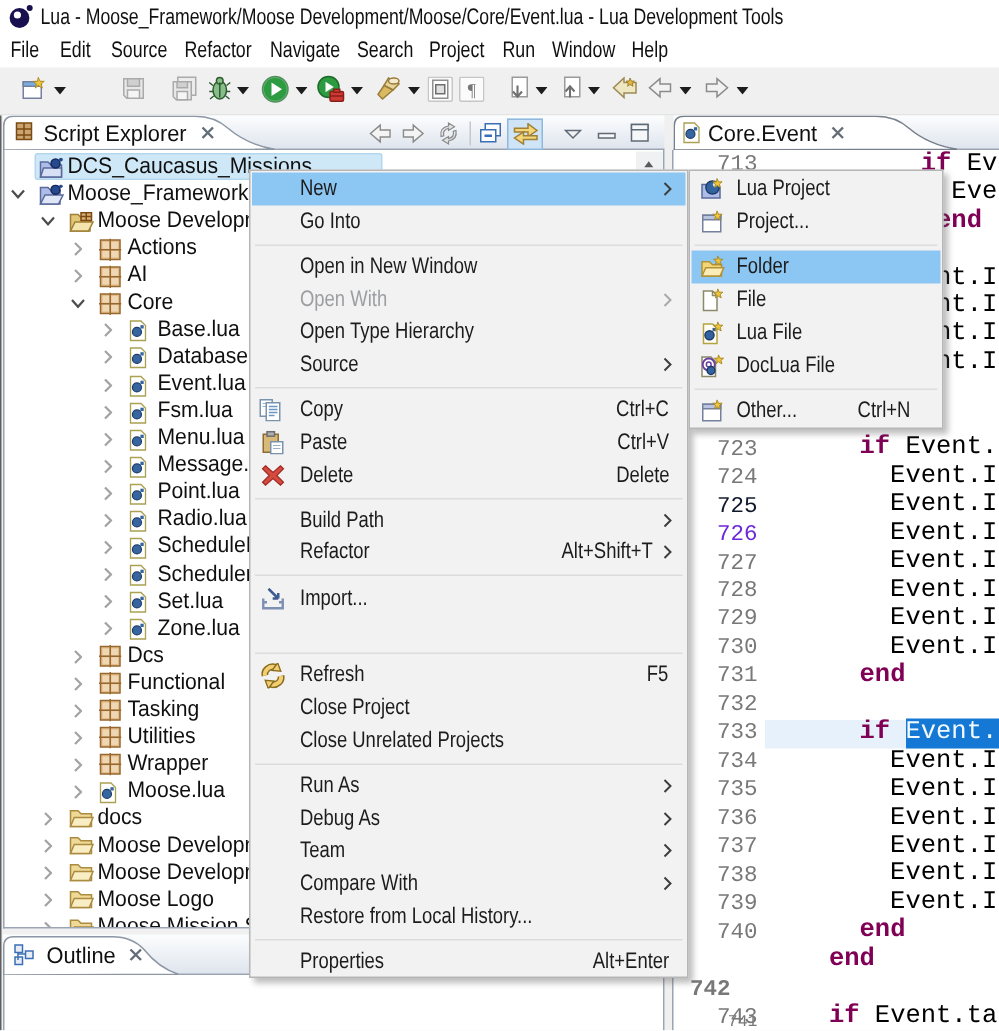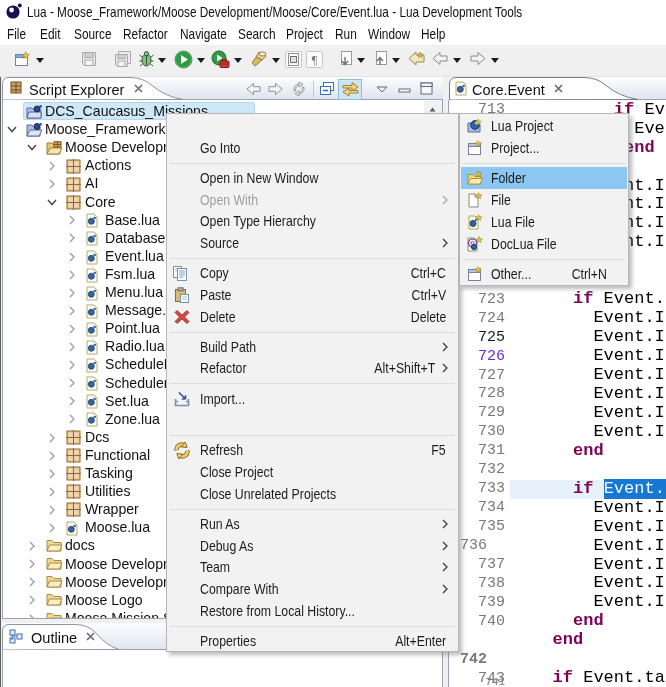--- a/index.html
+++ b/index.html
@@ -557,39 +557,42 @@
 <div class="abs mono" style="left:460px;top:442.30px;width:45px;height:18.95px;line-height:18.95px;font-size:15px;color:#787878;text-align:right;">731</div>
 <div class="abs mono" style="left:511.8px;top:441.80px;height:18.95px;line-height:18.95px;font-size:17px;color:#000;">      <span class="k">end</span></div>
 <div class="abs mono" style="left:460px;top:461.25px;width:45px;height:18.95px;line-height:18.95px;font-size:15px;color:#787878;text-align:right;">732</div>
 <div class="abs mono" style="left:460px;top:480.20px;width:45px;height:18.95px;line-height:18.95px;font-size:15px;color:#787878;text-align:right;">733</div>
 <div class="abs" style="left:603.6px;top:479.10px;width:62.39999999999998px;height:20.15px;background:#1578d4;"></div>
 <div class="abs mono" style="left:511.8px;top:479.70px;height:18.95px;line-height:18.95px;font-size:17px;color:#000;">      <span class="k">if</span> <span style="color:#f2faff;">Event.Initialize</span></div>
 <div class="abs mono" style="left:460px;top:499.15px;width:45px;height:18.95px;line-height:18.95px;font-size:15px;color:#787878;text-align:right;">734</div>
 <div class="abs mono" style="left:511.8px;top:498.65px;height:18.95px;line-height:18.95px;font-size:17px;color:#000;">        Event.Initialized</div>
 <div class="abs mono" style="left:460px;top:518.10px;width:45px;height:18.95px;line-height:18.95px;font-size:15px;color:#787878;text-align:right;">735</div>
 <div class="abs mono" style="left:511.8px;top:517.60px;height:18.95px;line-height:18.95px;font-size:17px;color:#000;">        Event.Initialized</div>
-<div class="abs mono" style="left:460px;top:537.05px;width:45px;height:18.95px;line-height:18.95px;font-size:15px;color:#787878;text-align:left;">736</div>
+<div class="abs mono" style="left:460px;top:537.05px;width:45px;height:18.95px;line-height:18.95px;font-size:15px;color:#787878;text-align:right;">736</div>
 <div class="abs mono" style="left:511.8px;top:536.55px;height:18.95px;line-height:18.95px;font-size:17px;color:#000;">        Event.Initialized</div>
 <div class="abs mono" style="left:460px;top:556.00px;width:45px;height:18.95px;line-height:18.95px;font-size:15px;color:#787878;text-align:right;">737</div>
 <div class="abs mono" style="left:511.8px;top:555.50px;height:18.95px;line-height:18.95px;font-size:17px;color:#000;">        Event.Initialized</div>
 <div class="abs mono" style="left:460px;top:574.95px;width:45px;height:18.95px;line-height:18.95px;font-size:15px;color:#787878;text-align:right;">738</div>
 <div class="abs mono" style="left:511.8px;top:574.45px;height:18.95px;line-height:18.95px;font-size:17px;color:#000;">        Event.Initialized</div>
 <div class="abs mono" style="left:460px;top:593.90px;width:45px;height:18.95px;line-height:18.95px;font-size:15px;color:#787878;text-align:right;">739</div>
 <div class="abs mono" style="left:511.8px;top:593.40px;height:18.95px;line-height:18.95px;font-size:17px;color:#000;">        Event.Initialized</div>
 <div class="abs mono" style="left:460px;top:612.85px;width:45px;height:18.95px;line-height:18.95px;font-size:15px;color:#787878;text-align:right;">740</div>
 <div class="abs mono" style="left:511.8px;top:612.35px;height:18.95px;line-height:18.95px;font-size:17px;color:#000;">      <span class="k">end</span></div>
 <div class="abs mono" style="left:460px;top:631.80px;width:45px;height:18.95px;line-height:18.95px;font-size:11px;color:#787878;text-align:right;margin-top:41px;">741</div>
 <div class="abs mono" style="left:511.8px;top:631.30px;height:18.95px;line-height:18.95px;font-size:17px;color:#000;">    <span class="k">end</span></div>
 <div class="abs mono" style="left:460px;top:650.75px;width:45px;height:18.95px;line-height:18.95px;font-size:15px;color:#787878;text-align:left;font-weight:bold;">742</div>
 <div class="abs mono" style="left:460px;top:669.70px;width:45px;height:18.95px;line-height:18.95px;font-size:15px;color:#787878;text-align:right;">743</div>
 <div class="abs mono" style="left:511.8px;top:669.20px;height:18.95px;line-height:18.95px;font-size:17px;color:#000;">    <span class="k">if</span> Event.table</div>
     </div>
   </div>
 
   <div class="abs" style="left:166px;top:113px;width:293px;height:539px;background:#f2f2f2;border:1px solid #b6b6b6;box-sizing:border-box;box-shadow:3px 3px 4px rgba(90,90,90,0.4);">
+<div class="mi" style="top:1.0px;background:#8cc6f2;"><span class="lbl">New</span><svg class="arrow" width="6" height="10" viewBox="0 0 6 10">
+          <path d="M1,1 L5,5 L1,9" fill="none" stroke="#3c3c3c" stroke-width="1.3"></path>
+        </svg></div>
 <div class="mi" style="top:22.8px;"><span class="lbl">Go Into</span></div>
 <div class="msep" style="top:48.6px;"></div>
 <div class="mi" style="top:52.8px;"><span class="lbl">Open in New Window</span></div>
 <div class="mi" style="top:74.5px;"><span class="lbl dis">Open With</span><svg class="arrow" width="6" height="10" viewBox="0 0 6 10">
           <path d="M1,1 L5,5 L1,9" fill="none" stroke="#a8a8a8" stroke-width="1.3"></path>
         </svg></div>
 <div class="mi" style="top:96.3px;"><span class="lbl">Open Type Hierarchy</span></div>
 <div class="mi" style="top:118.0px;"><span class="lbl">Source</span><svg class="arrow" width="6" height="10" viewBox="0 0 6 10">
           <path d="M1,1 L5,5 L1,9" fill="none" stroke="#3c3c3c" stroke-width="1.3"></path>
         </svg></div>

